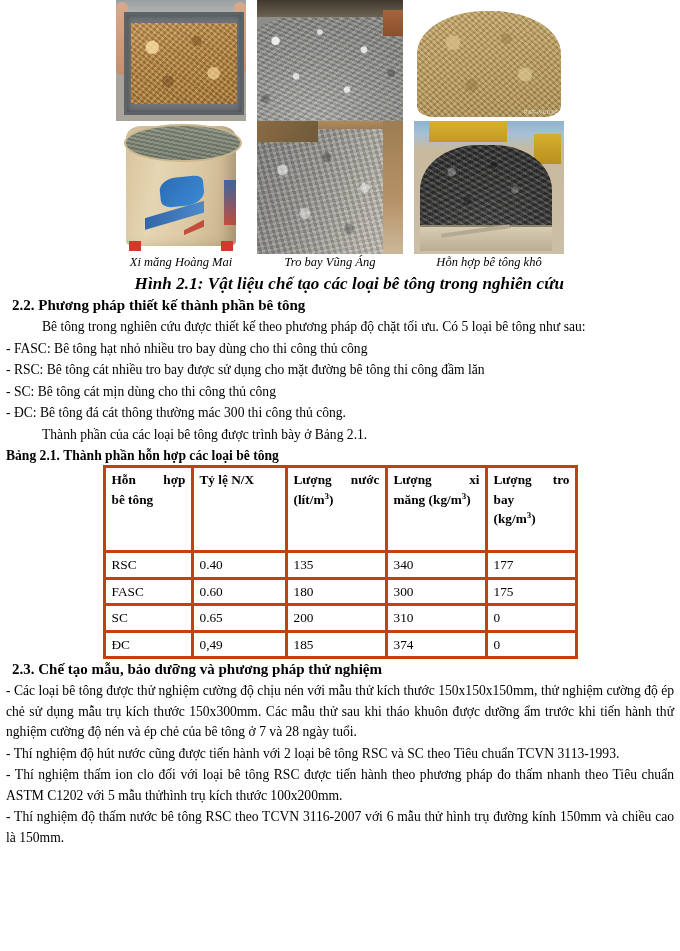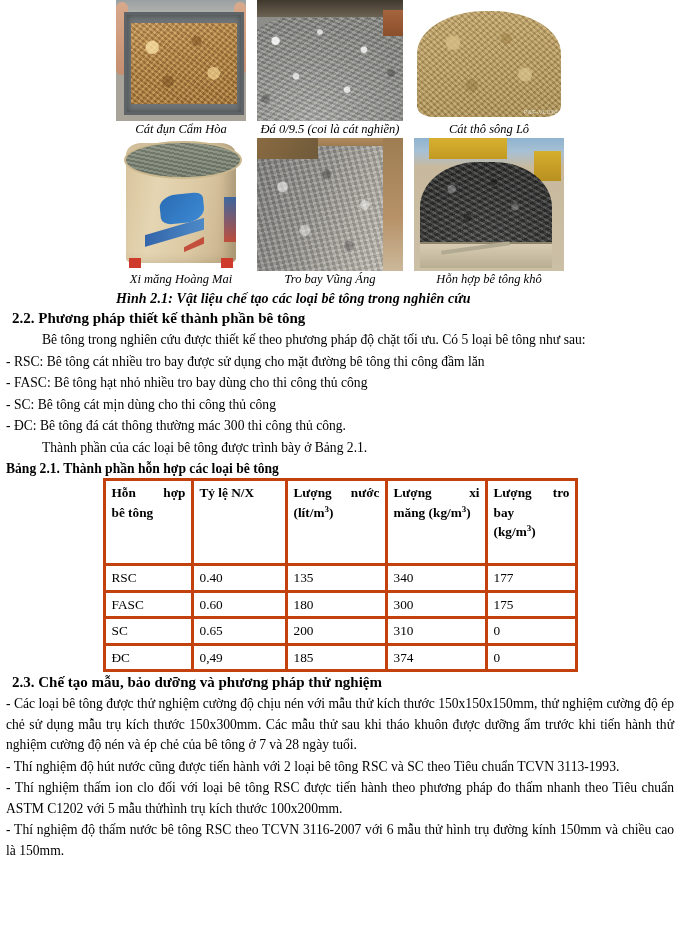--- a/index.html
+++ b/index.html
@@ -57,24 +57,24 @@
     font-family: "Liberation Serif", serif;
   }
   .cap-row .cap {
     text-align: center;
   }
   .cap-row .cap.c1 { width: 130px; }
   .cap-row .cap.c2 { width: 146px; }
   .cap-row .cap.c3 { width: 150px; }
 
   .fig-caption {
-    text-align: left;
+    text-align: right;
     font-weight: bold;
     font-style: italic;
-    font-size: 14px;
+    font-size: 17px;
     margin-top: 3px;
     margin-bottom: 2px;
     letter-spacing: 0.1px;
   }
 
   
   .h-sub {
     font-weight: bold;
     font-size: 15px;
     margin: 1px 0 2px 6px;
@@ -348,25 +348,20 @@
           </div>
       </div>
       <div class="cell c3">
         <div class="ph p3">
           <div class="heap"></div>
           <div class="wm">P&amp;F-VL036</div>
         </div>
       </div>
     </div>
 
-    <div class="cap-row">
-      <div class="cap c1">Cát đụn Cẩm Hòa</div>
-      <div class="cap c2">Đá 0/9.5 (coi là cát nghiền)</div>
-      <div class="cap c3">Cát thô sông Lô</div>
-    </div>
 
     <div class="img-row row2">
       <div class="cell c1">
         <div class="ph p4">
           <div class="bag"></div>
           <div class="top"></div>
           <div class="logo"></div>
           <div class="vicem"></div>
           <div class="redmark"></div>
           <div class="sidetext"></div>
@@ -400,22 +395,22 @@
 
     <div class="fig-caption">Hình 2.1: Vật liệu chế tạo các loại bê tông trong nghiên cứu</div>
   </div>
 
   <div class="content">
 
     <div class="h-sub">2.2. Phương pháp thiết kế thành phần bê tông</div>
 
     <p class="body indent">Bê tông trong nghiên cứu được thiết kế theo phương pháp độ chặt tối ưu. Có 5 loại bê tông như sau:</p>
 
+    <p class="body">- FASC: Bê tông hạt nhỏ nhiều tro bay dùng cho thi công thủ công</p>
     <p class="body">- RSC: Bê tông cát nhiều tro bay được sử dụng cho mặt đường bê tông thi công đầm lăn</p>
-    <p class="body">- FASC: Bê tông hạt nhỏ nhiều tro bay dùng cho thi công thủ công</p>
     <p class="body">- SC: Bê tông cát mịn dùng cho thi công thủ công</p>
     <p class="body">- ĐC: Bê tông đá cát thông thường mác 300 thi công thủ công.</p>
 
     <p class="body indent">Thành phần của các loại bê tông được trình bày ở Bảng 2.1.</p>
 
     <div class="tbl-caption">Bảng 2.1. Thành phần hỗn hợp các loại bê tông</div>
 
     <table class="mix">
       <colgroup>
         <col class="col1">

